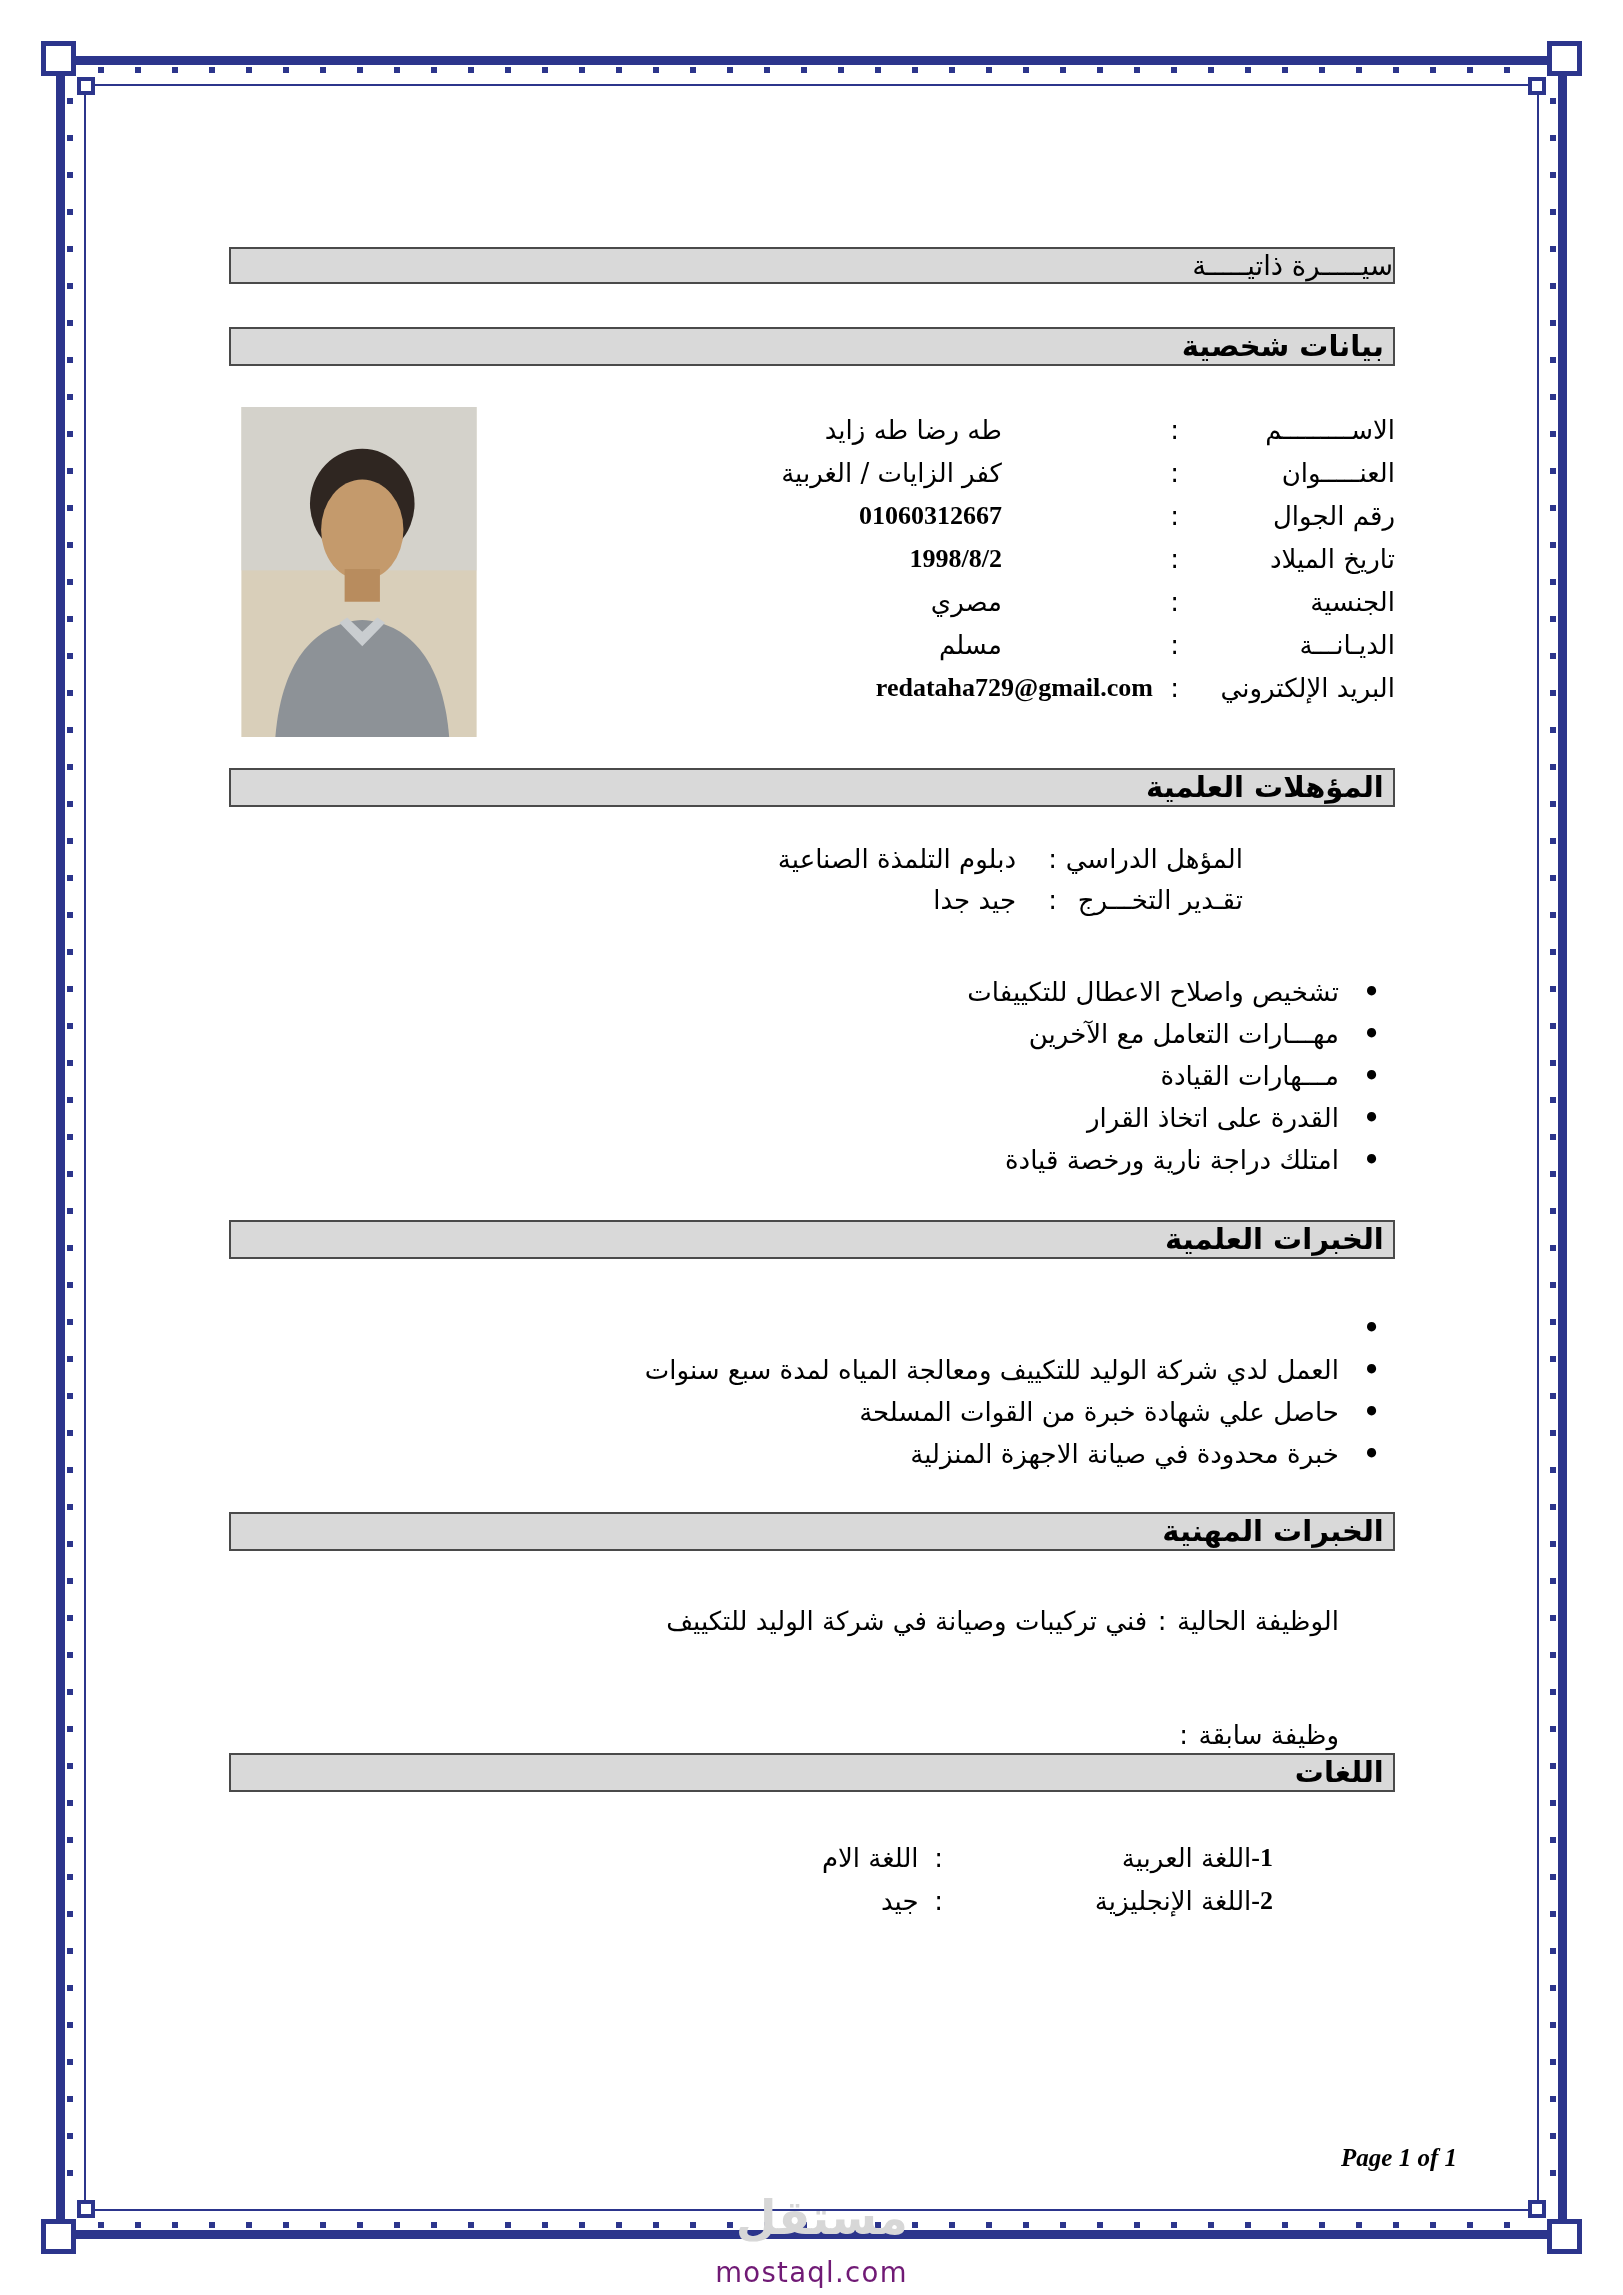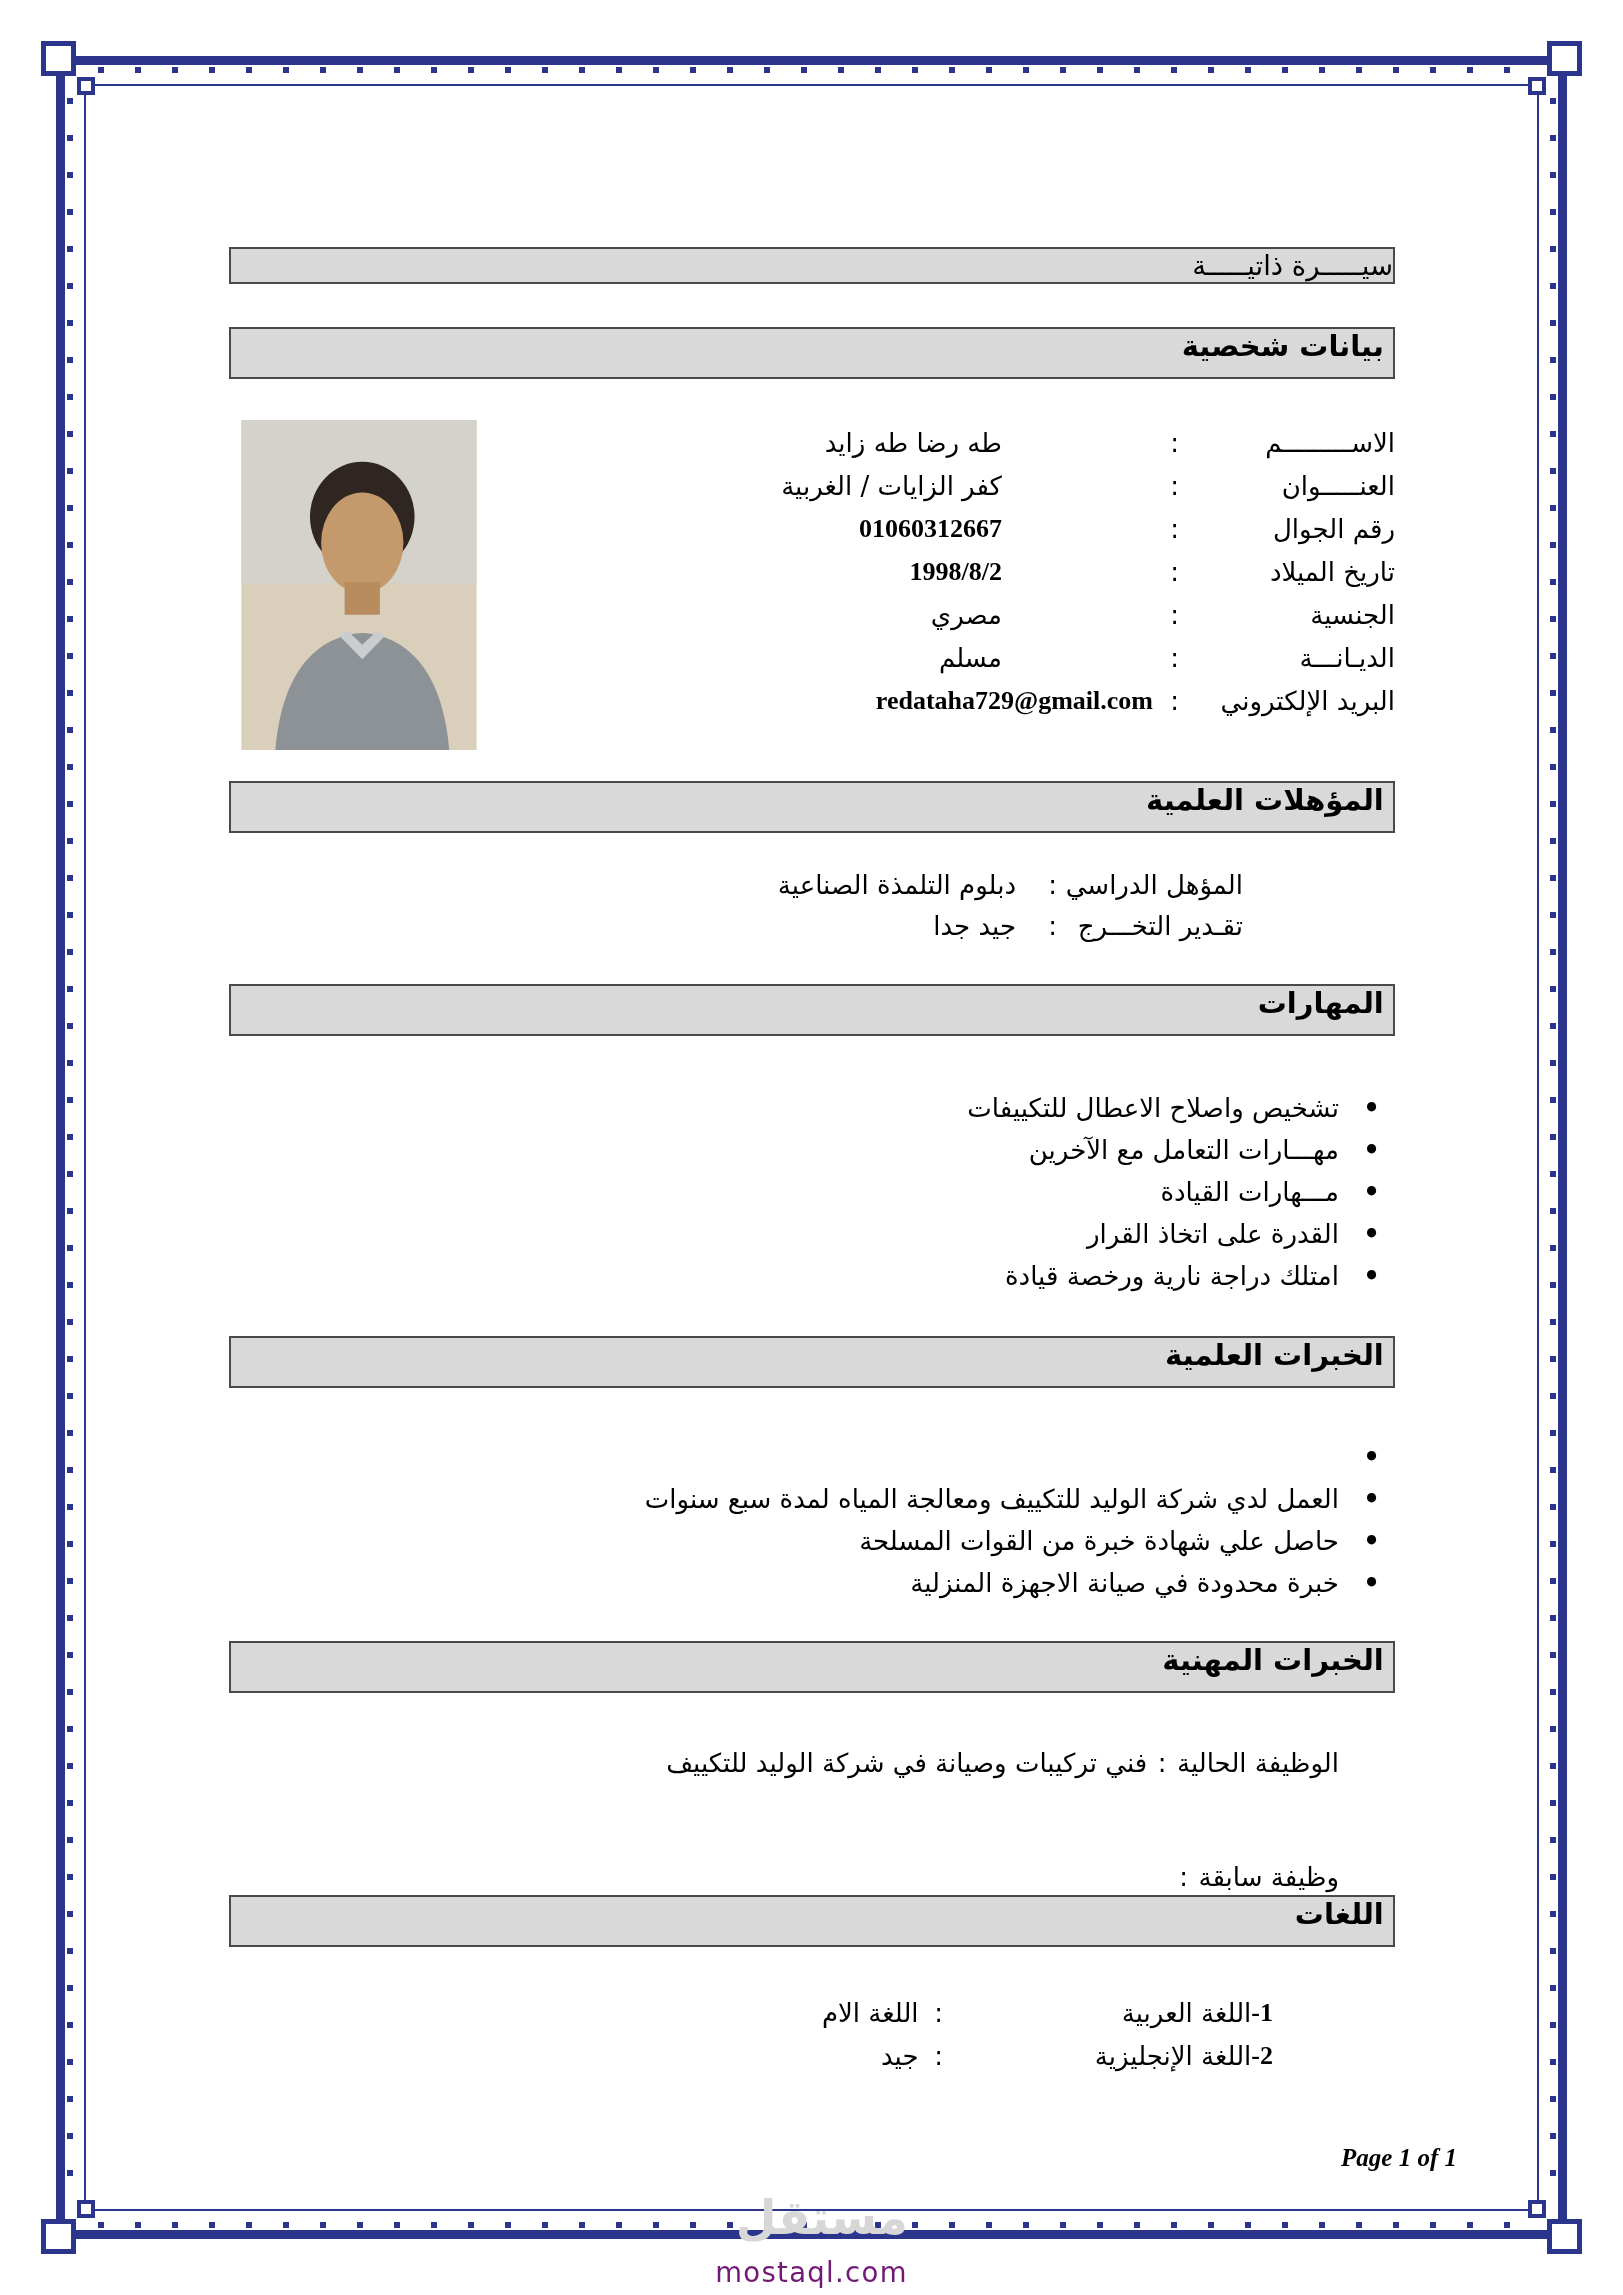--- a/index.html
+++ b/index.html
@@ -49,21 +49,21 @@
 
   
   .content { position: absolute; left: 229px; top: 0; width: 1166px; z-index: 2; }
 
   .title-bar {
     margin-top: 247px; height: 37px; line-height: 33px;
     background: #d9d9d9; border: 2px solid #4a4a4a;
     text-align: right; font-size: 27.5px; direction: rtl;
   }
   .section-bar {
-    height: 52px; line-height: 34px;
+    height: 39px; line-height: 34px;
     background: #d9d9d9; border: 2px solid #4a4a4a;
     direction: rtl; padding: 0 9.2px;
     font-weight: 700; font-size: 29px;
   }
   .sb-personal { margin-top: 43px; }
   .sb-qual     { margin-top: 31px; }
   .sb-skills   { margin-top: 38px; }
   .sb-exp      { margin-top: 39px; }
   .sb-prof     { margin-top: 37px; }
   .sb-lang     { }
@@ -209,21 +209,20 @@
       <span class="q-colon">:</span>
       <span>دبلوم التلمذة الصناعية</span>
     </div>
     <div class="q-row">
       <span class="q-label">تقـدير التخـــرج</span>
       <span class="q-colon">:</span>
       <span>جيد جدا</span>
     </div>
   </div>
 
-  <div class="section-bar sb-skills">المهارات</div>
   <ul class="blist">
     <li>
         <span class="bullet">•</span>
         <span class="li-text">تشخيص واصلاح الاعطال للتكييفات</span>
       </li>
     <li>
         <span class="bullet">•</span>
         <span class="li-text">مهـــارات التعامل مع الآخرين</span>
       </li>
     <li>

